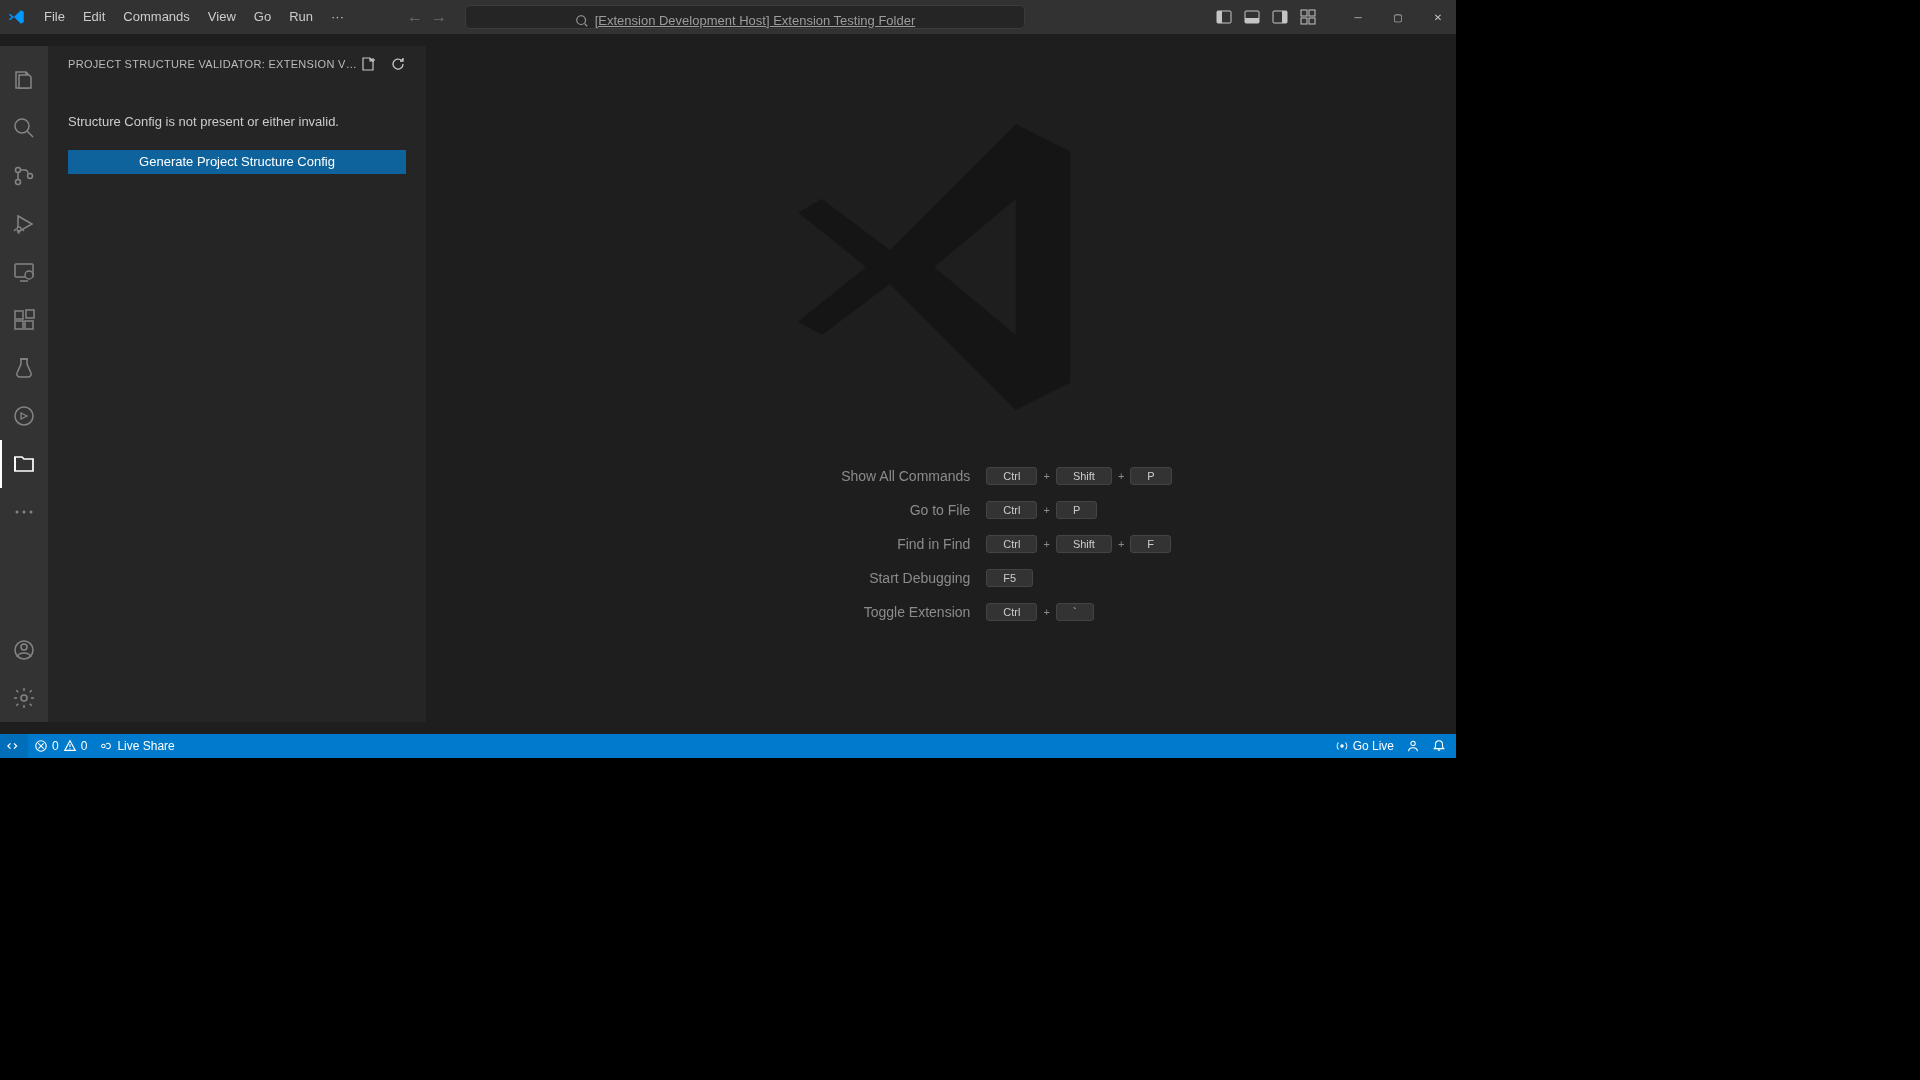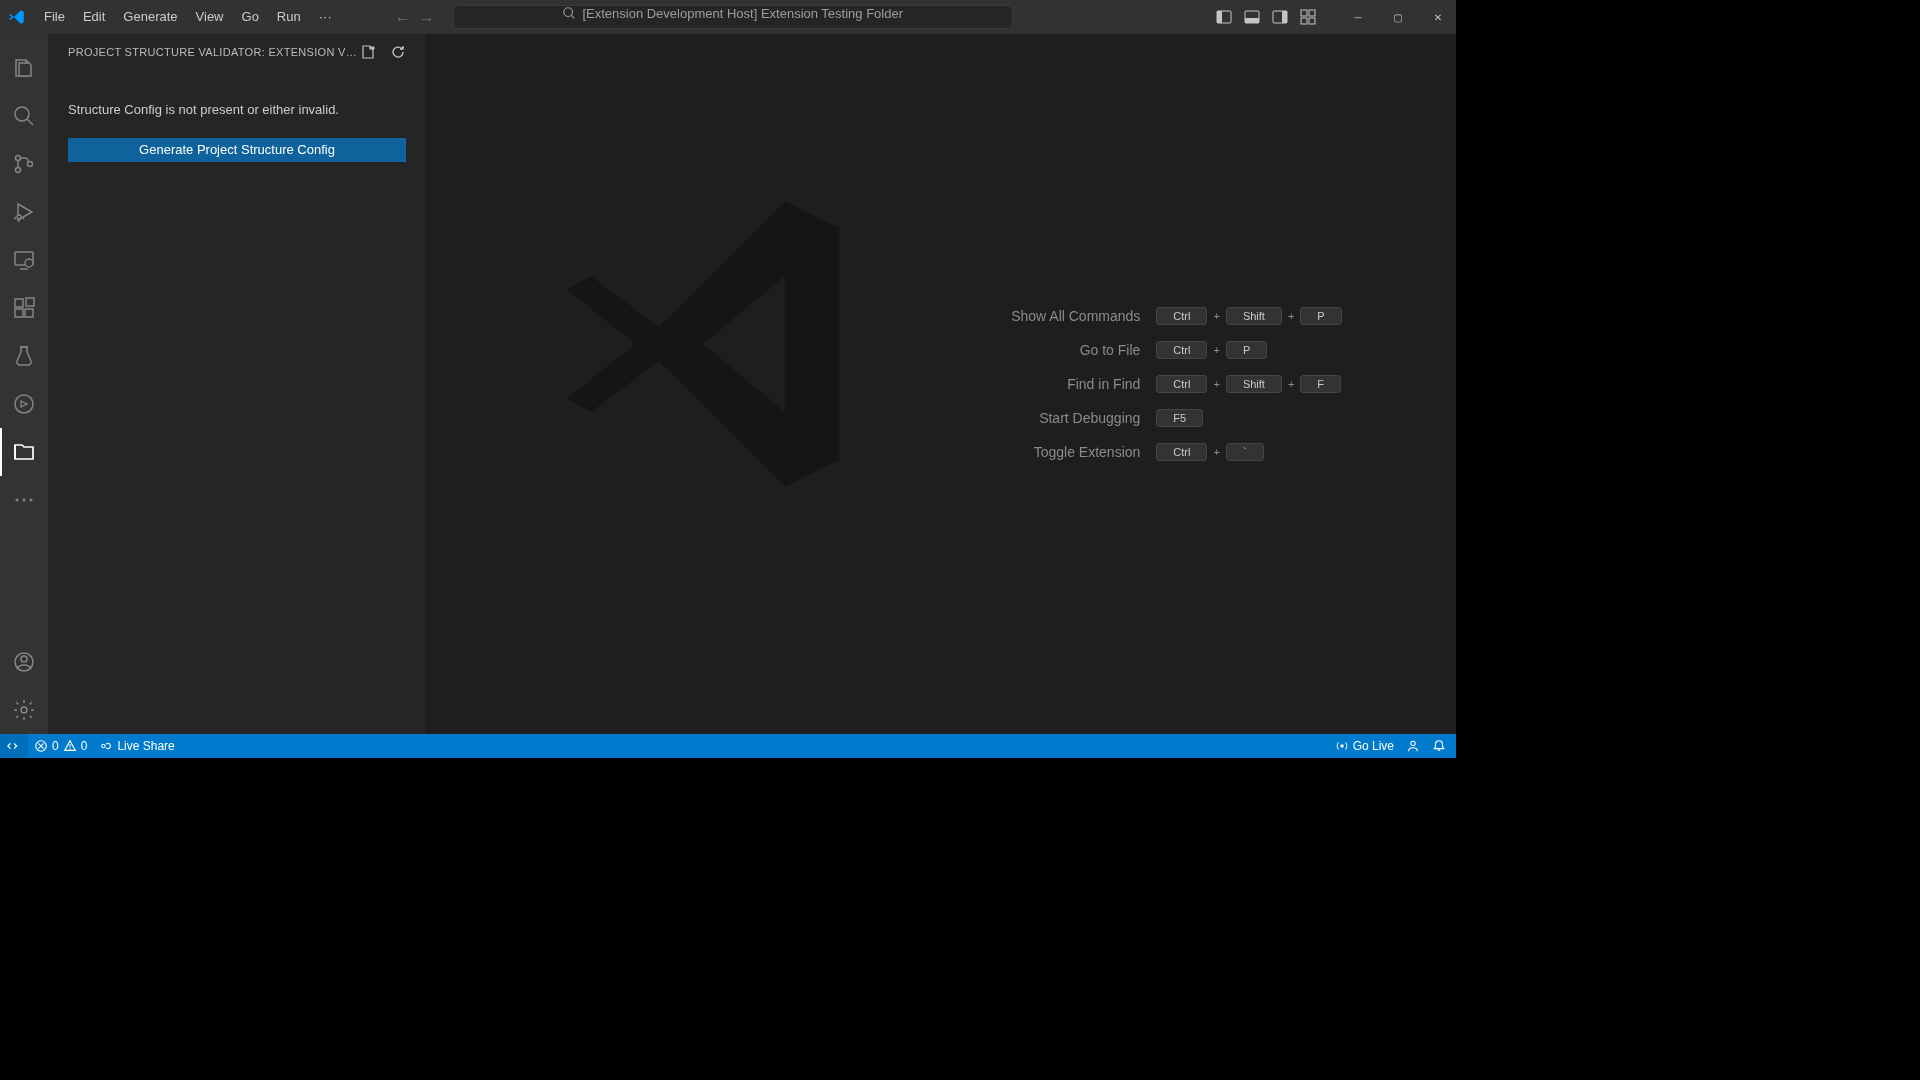--- a/index.html
+++ b/index.html
@@ -17,20 +17,21 @@
 }
 
 .app {
   width: 1456px;
   height: 758px;
   margin: 0;
   background: #1e1e1e;
   display: flex;
   flex-direction: column;
   position: relative;
+  gap: 12px;
 }
 
 
 .titlebar {
   height: 34px;
   background: #323233;
   display: flex;
   align-items: center;
   padding: 0 8px;
   color: #cccccc;
@@ -74,25 +75,26 @@
 }
 
 .titlebar .search-box {
   flex: 0 0 auto;
   width: 560px;
   height: 24px;
   background: #252526;
   border: 1px solid #3c3c3c;
   border-radius: 5px;
   display: flex;
-  align-items: flex-start;
+  align-items: flex-end;
   padding: 0 10px;
   color: #9d9d9d;
   gap: 6px;
   justify-content: center;
+  text-decoration: underline;
 }
 
 .titlebar .right-controls {
   position: absolute;
   right: 10px;
   display: flex;
   align-items: center;
   gap: 16px;
 }
 
@@ -231,20 +233,21 @@
   display: flex;
   align-items: center;
   justify-content: center;
 }
 
 
 .editor {
   flex: 1;
   background: #1e1e1e;
   display: flex;
+  flex-direction: column;
   align-items: center;
   justify-content: center;
   position: relative;
 }
 
 .watermark-logo {
   width: 340px;
   height: 340px;
   opacity: 1;
   margin-bottom: 30px;
@@ -342,21 +345,21 @@
 <div class="app">
 
   <div class="titlebar">
     <svg class="vscode-logo" viewBox="0 0 24 24" fill="none">
       <path d="M17 3L8 12L17 21L21 19V5L17 3Z" fill="#0098ff"></path>
       <path d="M8 12L3 8L1 9L5 12L1 15L3 16L8 12Z" fill="#0098ff"></path>
     </svg>
     <div class="menu-items">
       <div class="menu-item">File</div>
       <div class="menu-item">Edit</div>
-      <div class="menu-item">Generate</div>
+      <div class="menu-item">Commands</div>
       <div class="menu-item">View</div>
       <div class="menu-item">Go</div>
       <div class="menu-item">Run</div>
       <div class="menu-dots">···</div>
     </div>
     <div class="nav-arrows">
       <span class="nav-arrow">←</span>
       <span class="nav-arrow">→</span>
     </div>
     <div class="search-box">

